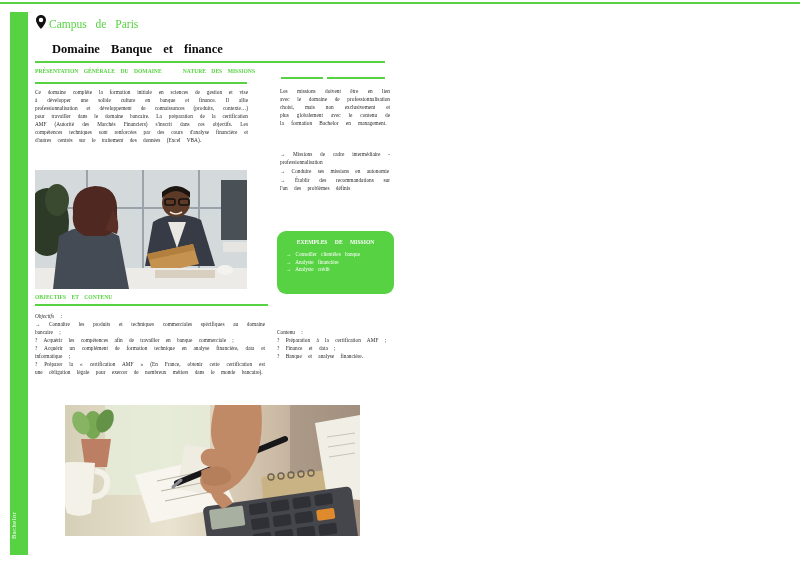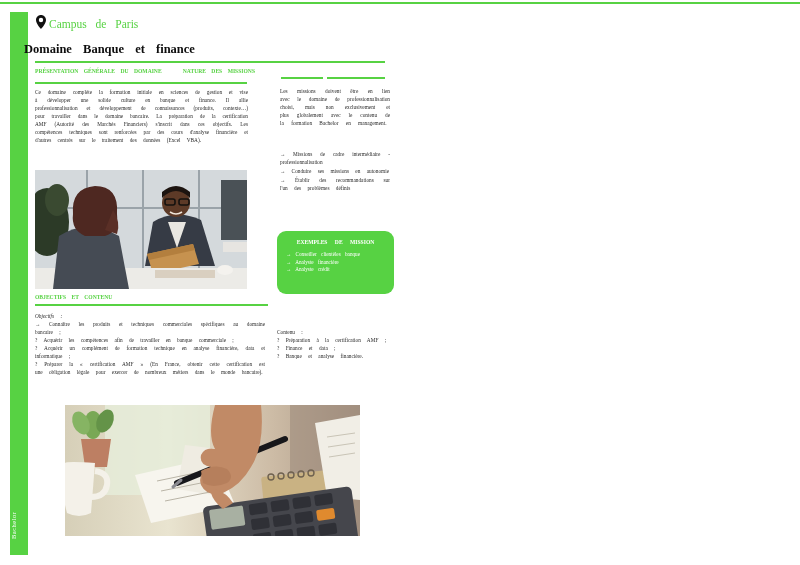--- a/index.html
+++ b/index.html
@@ -8,21 +8,21 @@
   .abs{position:absolute;}
 
   .top-line{top:2px;left:0;width:800px;height:2px;background:#57d243;}
   .sidebar{left:10px;top:12px;width:18px;height:543px;background:#57d243;}
   .sidebar-label{left:10px;top:500px;width:18px;height:50px;color:#ffffff;
      font-size:6.5px;writing-mode:vertical-rl;transform:rotate(180deg);
      text-align:center;letter-spacing:0.5px;}
 
   .campus-row{left:36px;top:15px;display:flex;align-items:center;gap:3px;}
   .campus-label{color:#57d243;font-size:11.5px;word-spacing:6px;}
-  .doc-title{left:24px;top:42px;font-size:12.5px;font-weight:bold;color:#0d0d0d;word-spacing:8px;}
+  .doc-title{left:52px;top:42px;font-size:12.5px;font-weight:bold;color:#0d0d0d;word-spacing:8px;}
   .rule{background:#57d243;height:2px;}
   .rule-title{left:35px;top:61px;width:350px;}
   .heads-line{left:35px;top:68px;width:220px;display:flex;justify-content:space-between;
      color:#57d243;font-weight:bold;font-size:5.6px;word-spacing:4px;white-space:nowrap;}
   .rule-right-a{left:281px;top:77px;width:42px;height:1.5px;}
   .rule-right-b{left:327px;top:77px;width:58px;height:1.5px;}
   .rule-left-col{left:35px;top:82px;width:212px;height:1.5px;}
 
   .tiny{font-size:5.3px;line-height:8px;text-align:justify;color:#2a2a2a;}
   .sp3{word-spacing:5px;}

